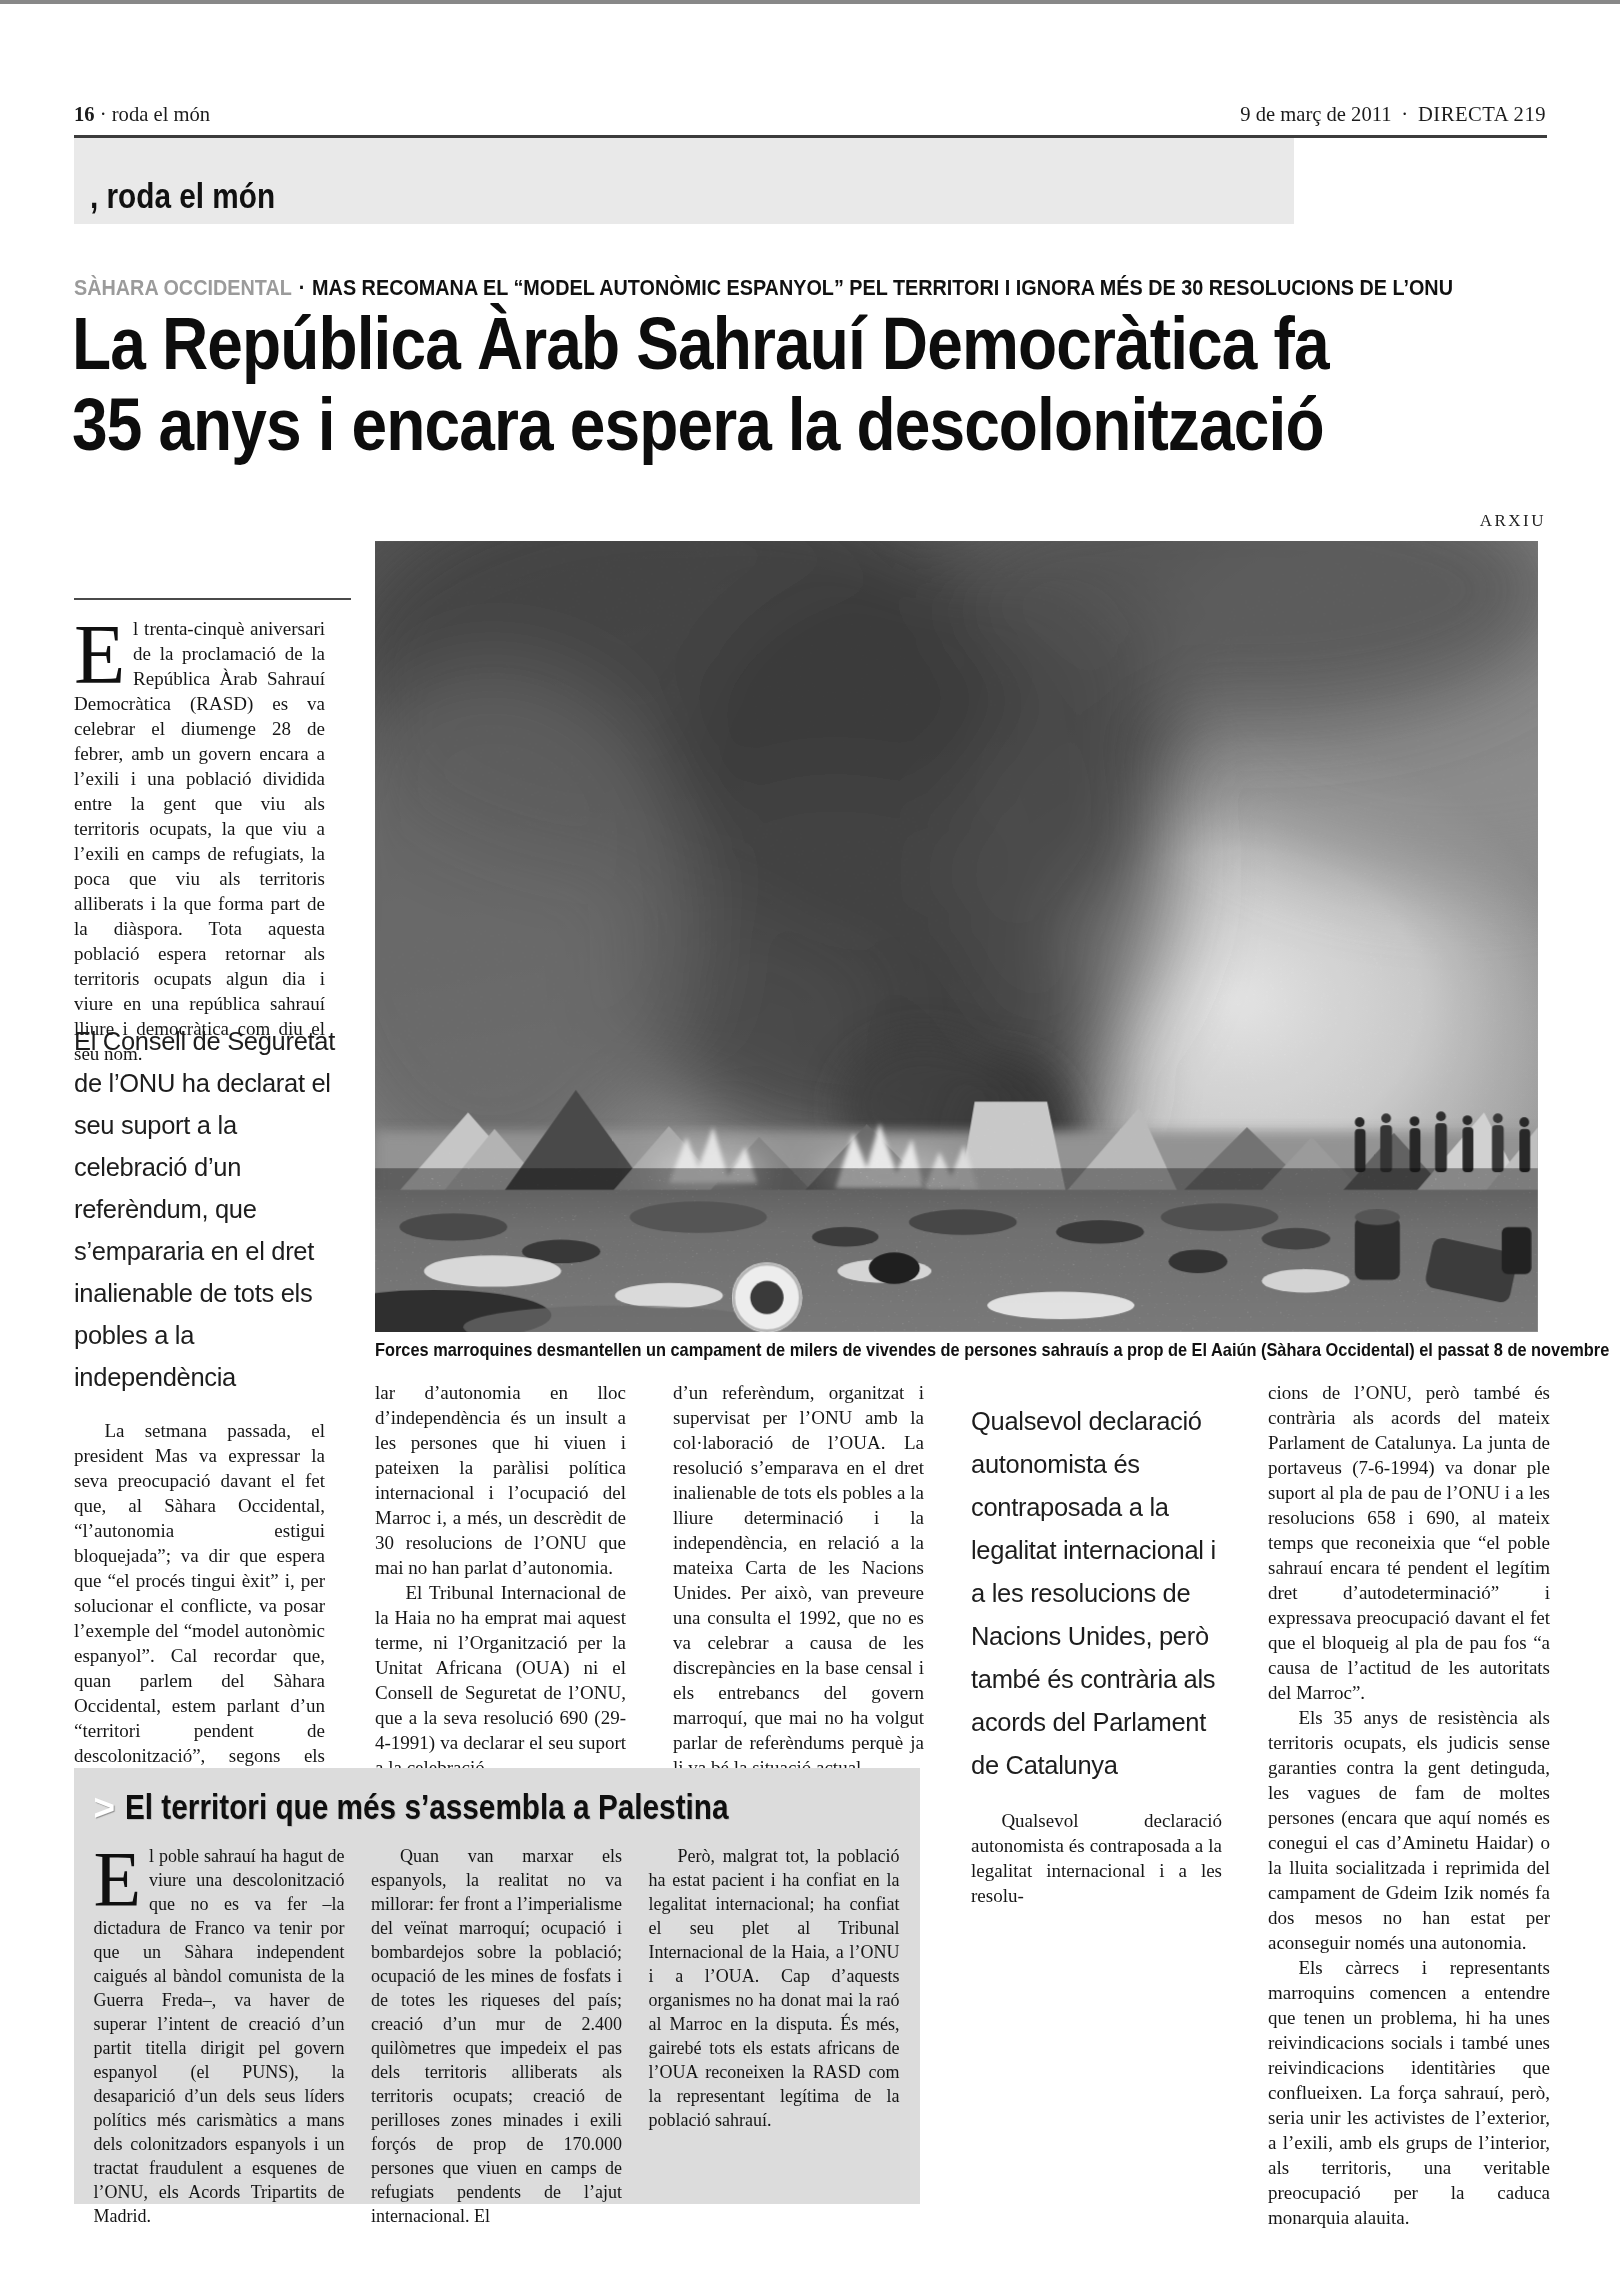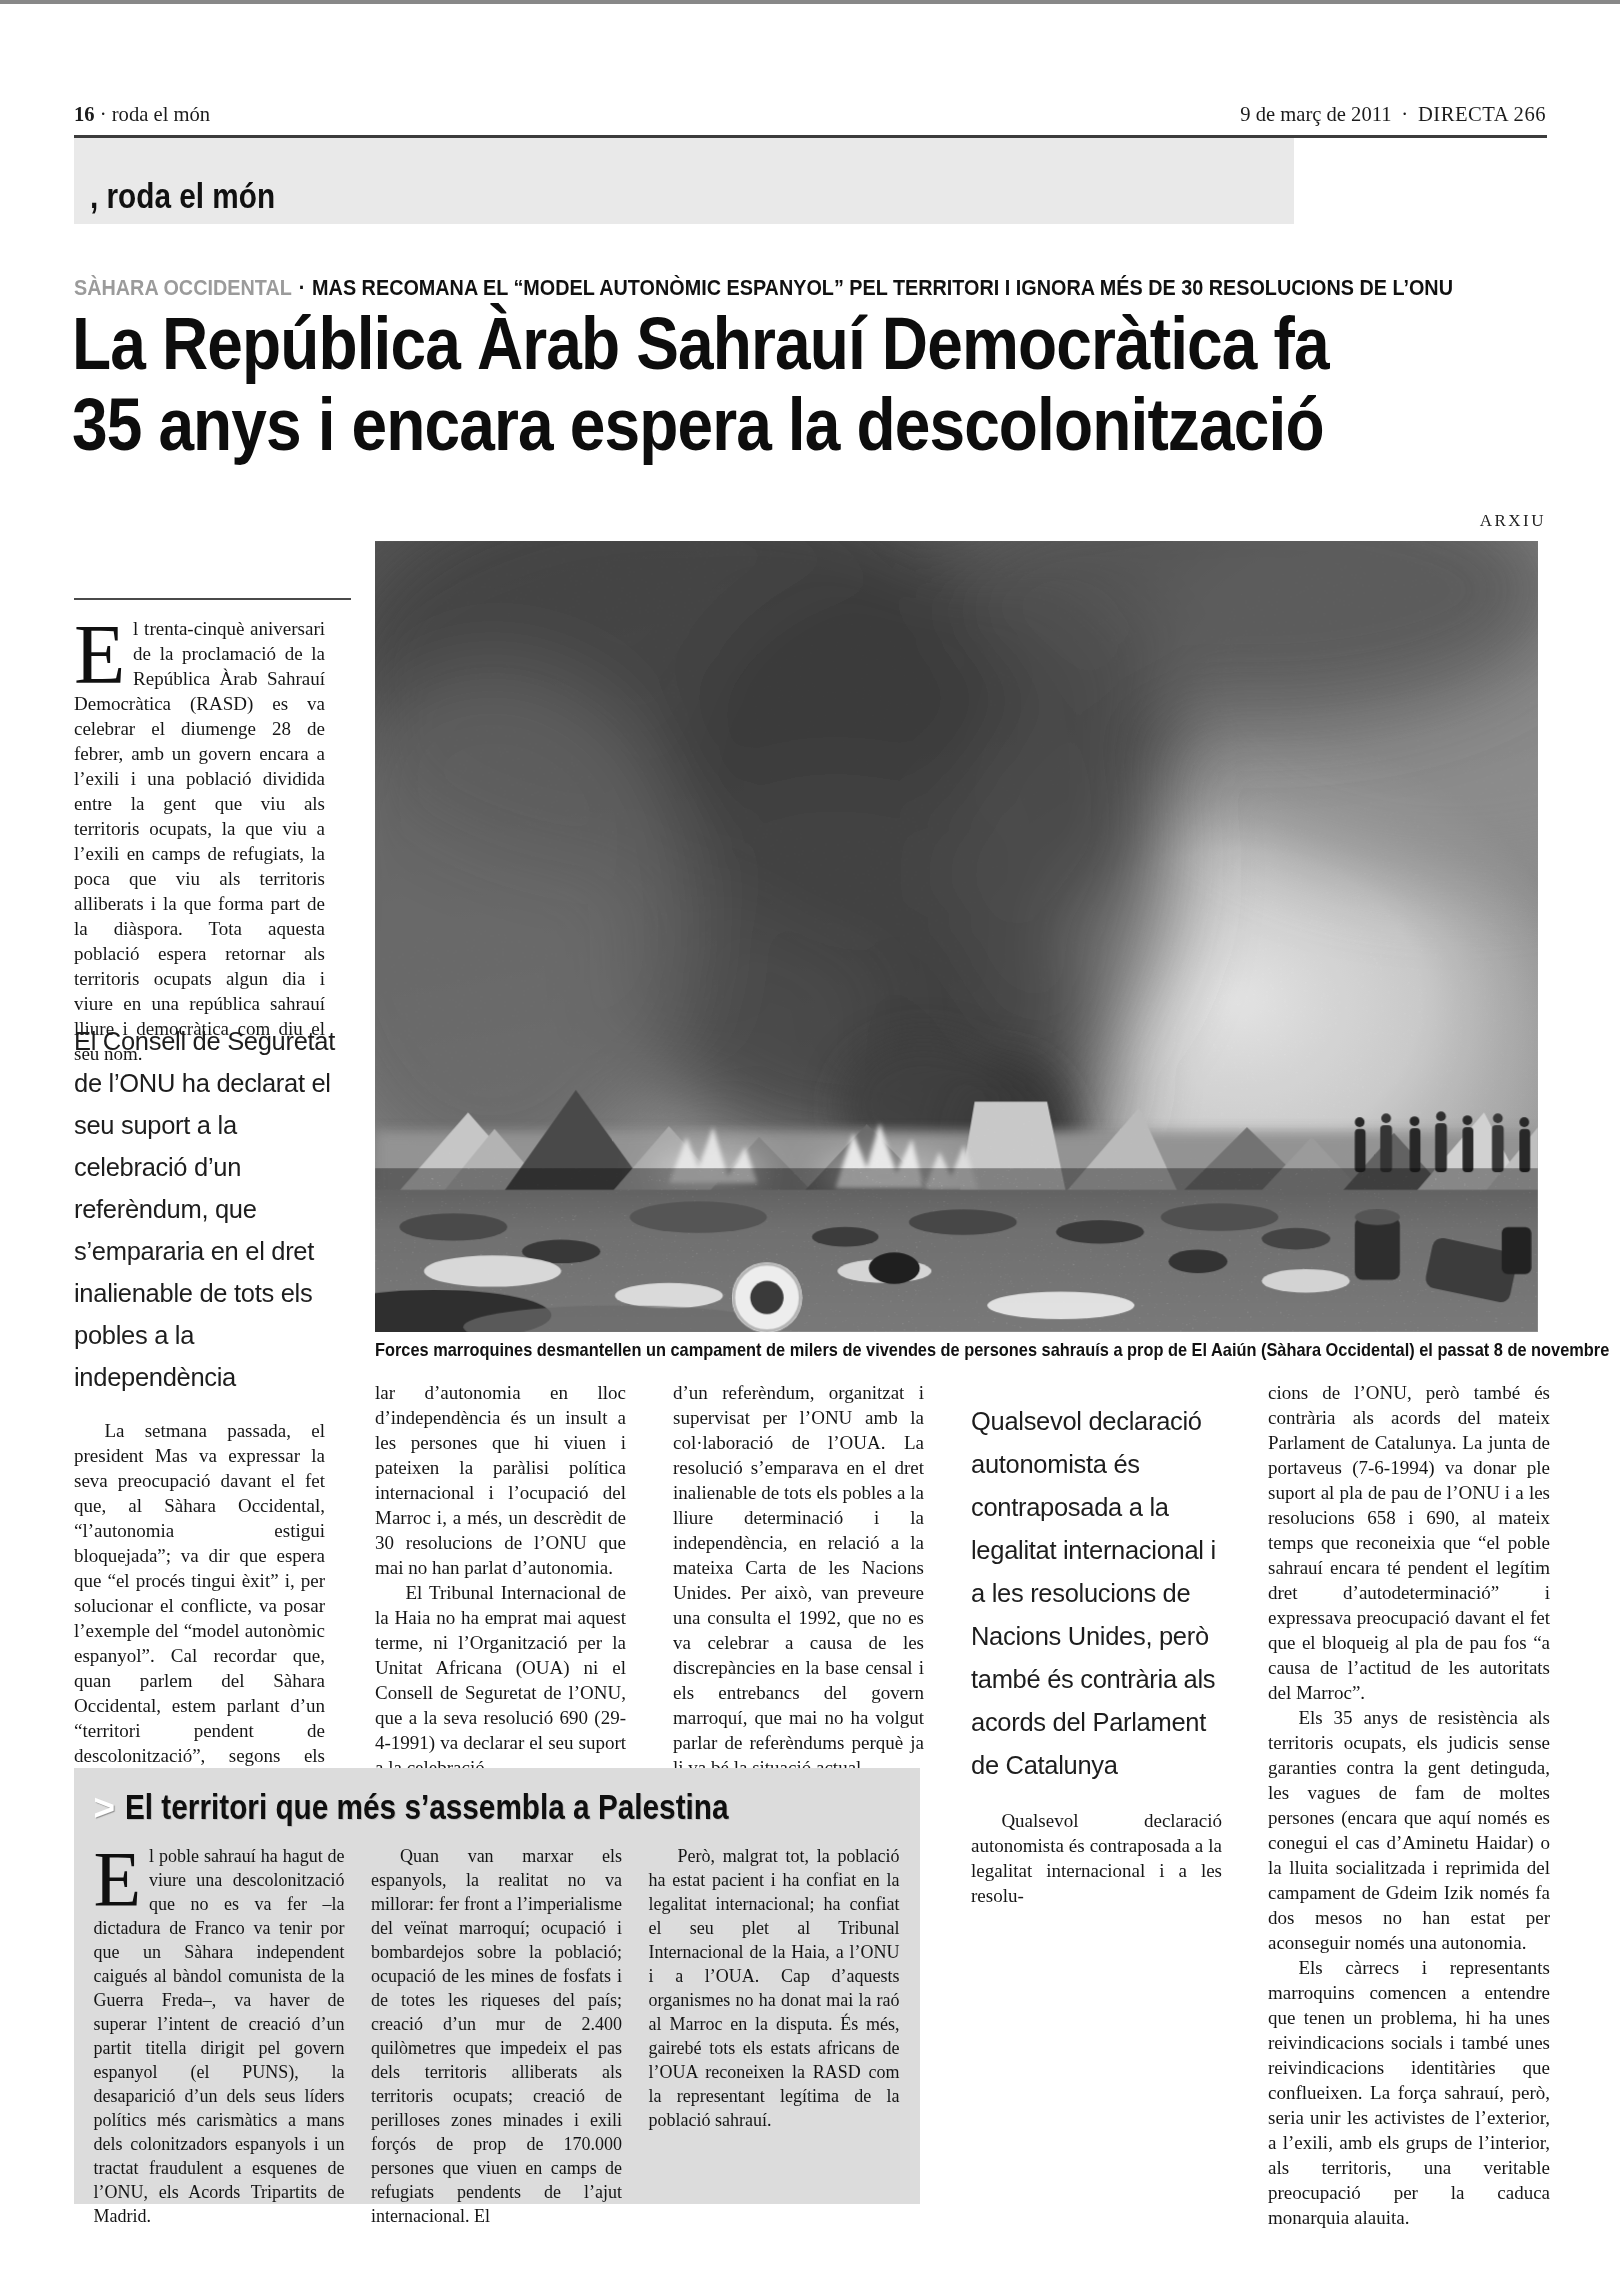--- a/index.html
+++ b/index.html
@@ -95,21 +95,21 @@
 </head>
 <body>
 
 <div id="page">
 
   <div class="folio folio-left">
     <span class="num">16</span>
     <span>· roda el món</span>
   </div>
   <div class="folio folio-right">
-    <span>9 de març de 2011</span><span class="sep">·</span><span class="issue">DIRECTA 266</span>
+    <span>9 de març de 2011</span><span class="sep">·</span><span class="issue">DIRECTA 219</span>
   </div>
   <div class="top-rule"></div>
   <div class="section-band">
     <div class="band-label">, roda el món</div>
   </div>
 
   <div class="kicker">
     <span class="k-section">SÀHARA OCCIDENTAL</span><span class="k-sep">·</span><span>MAS RECOMANA EL “MODEL AUTONÒMIC ESPANYOL” PEL TERRITORI I IGNORA MÉS DE 30 RESOLUCIONS DE L’ONU</span>
   </div>
   <h1 class="headline">

